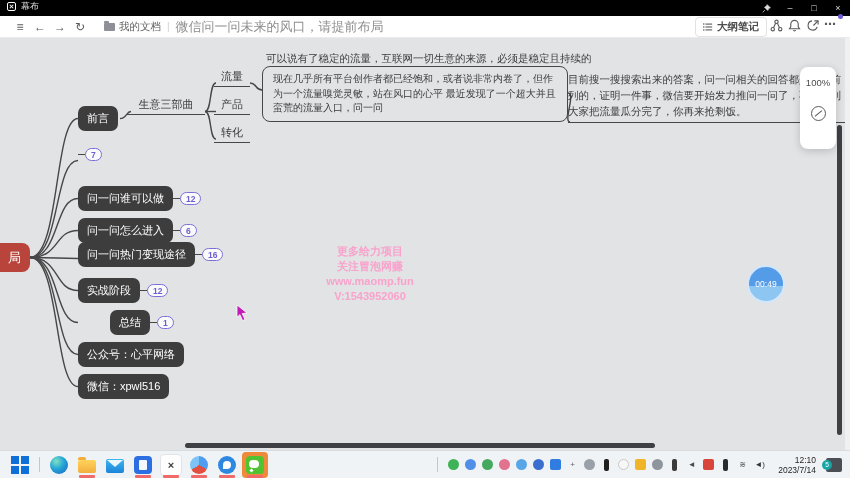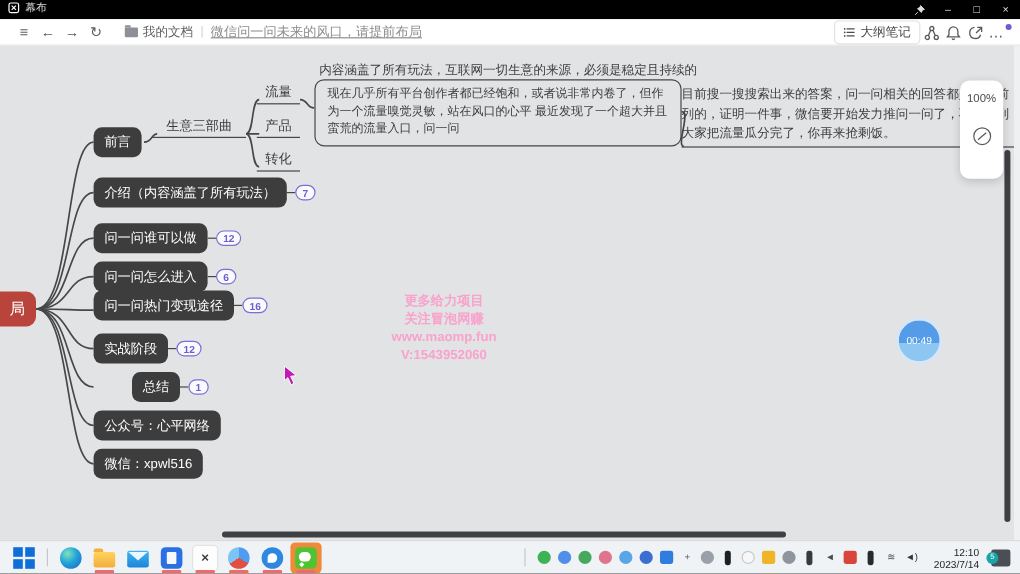--- a/index.html
+++ b/index.html
@@ -17,22 +17,22 @@
   .tb-ctrls{margin-left:auto;display:flex;align-items:center;}
   .tb-ctrl{width:24px;height:16px;display:flex;align-items:center;justify-content:center;color:#ddd;font-size:9px;cursor:default;}
 
   
   .toolbar{position:absolute;top:16px;left:0;right:0;height:22px;background:#fff;border-bottom:1px solid #ebebeb;display:flex;align-items:center;padding:0 10px;}
   .nav-ic{width:20px;height:18px;display:flex;align-items:center;justify-content:center;color:#5a5a5a;font-size:12px;}
   .crumb{display:flex;align-items:center;gap:4px;margin-left:14px;font-size:10.5px;color:#5f5f5f;}
   .folder-ic{width:11px;height:8px;background:#8d9097;border-radius:1px;position:relative;margin-top:1px;}
   .folder-ic:before{content:"";position:absolute;top:-2px;left:0;width:5px;height:2px;background:#8d9097;border-radius:1px 1px 0 0;}
   .crumb-div{color:#cfcfcf;margin:0 6px;font-size:10px;}
-  .doc-title{font-size:11px;color:#8e8e8e;text-decoration:underline;}
-  .tbar-right{margin-left:auto;display:flex;align-items:flex-end;}
+  .doc-title{font-size:13px;color:#8e8e8e;}
+  .tbar-right{margin-left:auto;display:flex;align-items:flex-start;font-weight:bold;}
   .outline-btn{display:flex;align-items:center;gap:4px;border:1px solid #e2e2e2;border-radius:4px;padding:2px 7px;font-size:10.5px;color:#4c4c4c;background:#fff;}
   .tool-ic{width:18px;height:18px;display:flex;align-items:center;justify-content:center;position:relative;}
   .more-btn{font-size:12px;color:#5a5a5a;letter-spacing:1px;position:relative;padding:0 3px;}
   .noti-dot{position:absolute;top:-3px;right:-3px;width:5px;height:5px;border-radius:50%;background:#6b5bd6;}
 
   
   .canvas{position:absolute;top:38px;left:0;width:850px;height:412px;background:#e2e3e5;overflow:hidden;}
   .links{position:absolute;left:0;top:0;}
   .mm-row{position:absolute;display:flex;align-items:center;}
   .mm-node{background:#3d3d3d;color:#fff;font-size:11px;padding:5px 9px;border-radius:7px;white-space:nowrap;}
@@ -180,21 +180,20 @@
         <path d="M250,45 C257,45 255,52 262,52" fill="none" stroke="#474747" stroke-width="1.4"></path>
         <path d="M568,55 C576,55 563,84 570,84" fill="none" stroke="#474747" stroke-width="1.4"></path>
       </svg>
 
     <div class="mm-root">局</div>
     <div id="mm-nodes">
         <div class="mm-row" style="left: 78px; top: 68px;">
           <div class="mm-node">前言</div>
         </div>
         <div class="mm-row" style="left: 78px; top: 110px;">
-          <div class="mm-node">介绍（内容涵盖了所有玩法）</div>
           <span class="mm-conn"></span>
           <span class="mm-badge">7</span>
         </div>
         <div class="mm-row" style="left: 78px; top: 148px;">
           <div class="mm-node">问一问谁可以做</div>
           <span class="mm-conn"></span>
           <span class="mm-badge">12</span>
         </div>
         <div class="mm-row" style="left: 78px; top: 180px;">
           <div class="mm-node">问一问怎么进入</div>
@@ -222,21 +221,21 @@
         <div class="mm-row" style="left: 78px; top: 336px;">
           <div class="mm-node">微信：xpwl516</div>
         </div>
       </div>
 
     <div class="mm-label" style="left:127px;top:59px;width:78px;">生意三部曲</div>
     <div class="mm-label" style="left:214px;top:31px;width:36px;">流量</div>
     <div class="mm-label" style="left:214px;top:59px;width:36px;">产品</div>
     <div class="mm-label" style="left:214px;top:87px;width:36px;">转化</div>
 
-    <div class="top-note">内容涵盖了所有玩法，互联网一切生意的来源，必须是稳定且持续的</div>
+    <div class="top-note">可以说有了稳定的流量，互联网一切生意的来源，必须是稳定且持续的</div>
     <div class="box-note">现在几乎所有平台创作者都已经饱和，或者说非常内卷了，但作为一个流量嗅觉灵敏，站在风口的心平 最近发现了一个超大并且蛮荒的流量入口，问一问</div>
     <div class="right-note">目前搜一搜搜索出来的答案，问一问相关的回答都是稳居前列的，证明一件事，微信要开始发力推问一问了，不要等到大家把流量瓜分完了，你再来抢剩饭。</div>
 
     <div class="watermark" id="watermark">
         <div>更多给力项目</div>
         <div>关注冒泡网赚</div>
         <div>www.maomp.fun</div>
         <div>V:1543952060</div>
       </div>
 

